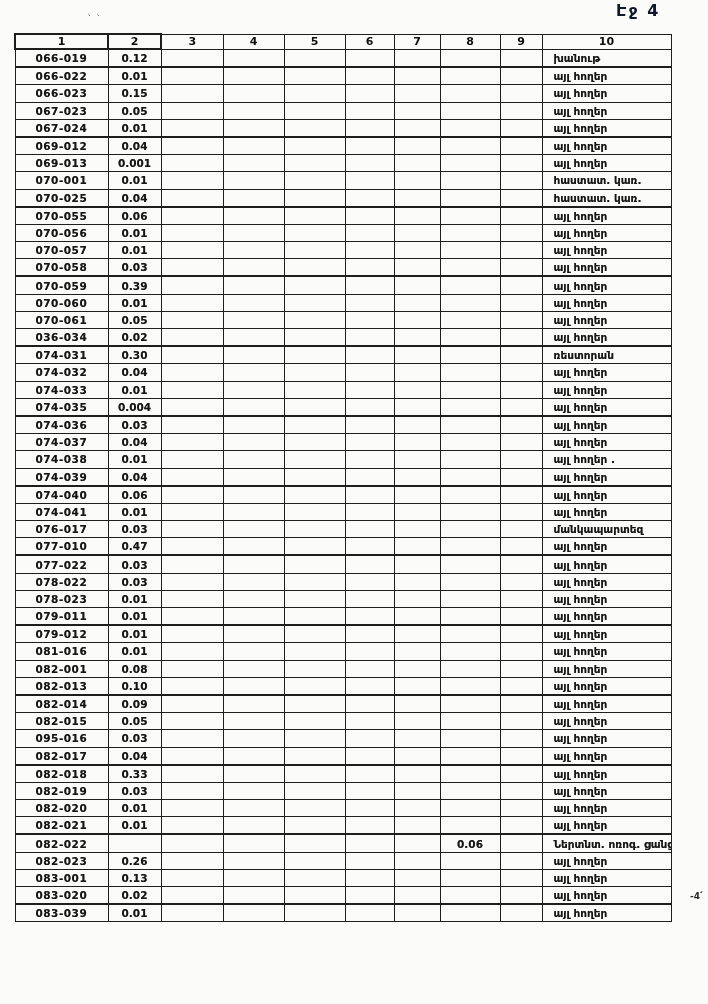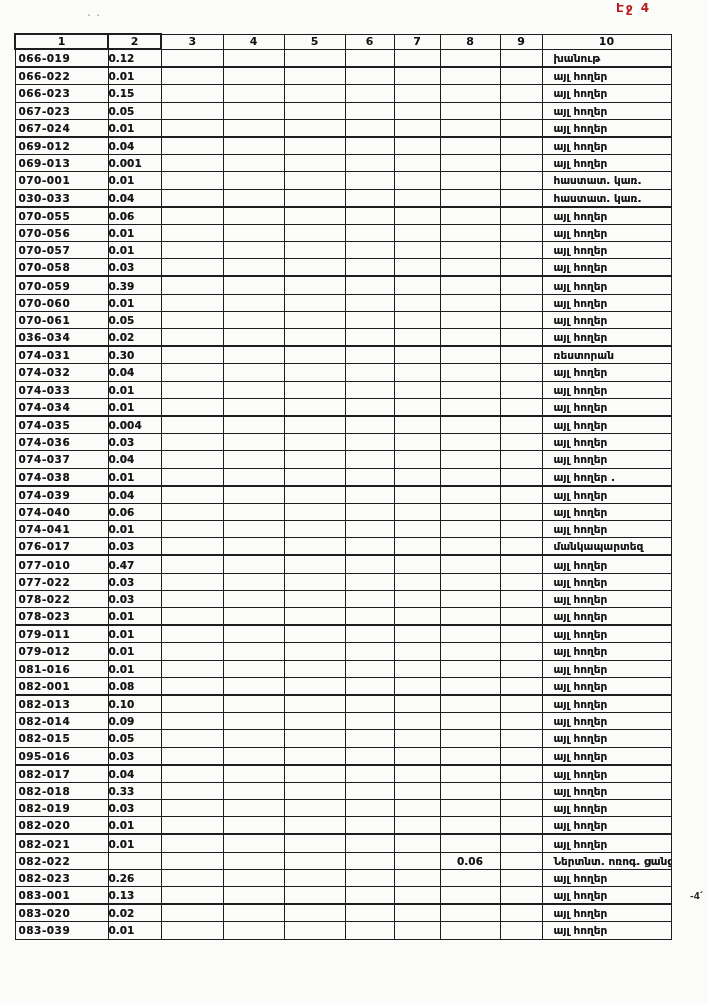--- a/index.html
+++ b/index.html
@@ -16,24 +16,24 @@
   }
   .sheet {
     position: relative;
     width: 708px;
     height: 1004px;
   }
   .page-label {
     position: absolute;
     top: 1px;
     left: 616px;
-    font-size: 12px;
+    font-size: 16px;
     font-weight: 700;
     letter-spacing: 2px;
-    color: #b91c1c;
+    color: #0f172a;
   }
   .stray-mark {
     position: absolute;
     top: 14px;
     left: 88px;
     font-size: 9px;
     color: #444;
     letter-spacing: 2px;
   }
   .margin-mark {
@@ -84,27 +84,27 @@
   tbody td {
     height: 16.2px;
     font-size: 10.5px;
     line-height: 16px;
     color: #161616;
     text-shadow: 0 0 0.5px rgba(20,20,20,0.55);
   }
   tbody tr:nth-child(4n+1) td { border-bottom-width: 2px; }
   tbody tr:nth-child(7n+3) td { border-top-width: 1.8px; }
   td.c1 {
-    padding-left: 3px;
+    padding-left: 20px;
     font-weight: 600;
     letter-spacing: 0.5px;
     text-align: left;
   }
   td.c2 {
-    text-align: left;
+    text-align: center;
     font-weight: 600;
   }
   td.c8 {
     text-align: center;
     font-weight: 600;
   }
   td.c10 {
     padding-left: 11px;
     font-weight: 700;
     text-align: left;
@@ -237,21 +237,21 @@
           <td class="c3"></td>
           <td class="c4"></td>
           <td class="c5"></td>
           <td class="c6"></td>
           <td class="c7"></td>
           <td class="c8"></td>
           <td class="c9"></td>
           <td class="c10">հաստատ. կառ.</td>
         </tr>
         <tr>
-          <td class="c1">030-033</td>
+          <td class="c1">070-025</td>
           <td class="c2">0.04</td>
           <td class="c3"></td>
           <td class="c4"></td>
           <td class="c5"></td>
           <td class="c6"></td>
           <td class="c7"></td>
           <td class="c8"></td>
           <td class="c9"></td>
           <td class="c10">հաստատ. կառ.</td>
         </tr>
@@ -370,32 +370,20 @@
           <td class="c4"></td>
           <td class="c5"></td>
           <td class="c6"></td>
           <td class="c7"></td>
           <td class="c8"></td>
           <td class="c9"></td>
           <td class="c10">այլ հողեր</td>
         </tr>
         <tr>
           <td class="c1">074-033</td>
-          <td class="c2">0.01</td>
-          <td class="c3"></td>
-          <td class="c4"></td>
-          <td class="c5"></td>
-          <td class="c6"></td>
-          <td class="c7"></td>
-          <td class="c8"></td>
-          <td class="c9"></td>
-          <td class="c10">այլ հողեր</td>
-        </tr>
-        <tr>
-          <td class="c1">074-034</td>
           <td class="c2">0.01</td>
           <td class="c3"></td>
           <td class="c4"></td>
           <td class="c5"></td>
           <td class="c6"></td>
           <td class="c7"></td>
           <td class="c8"></td>
           <td class="c9"></td>
           <td class="c10">այլ հողեր</td>
         </tr>

